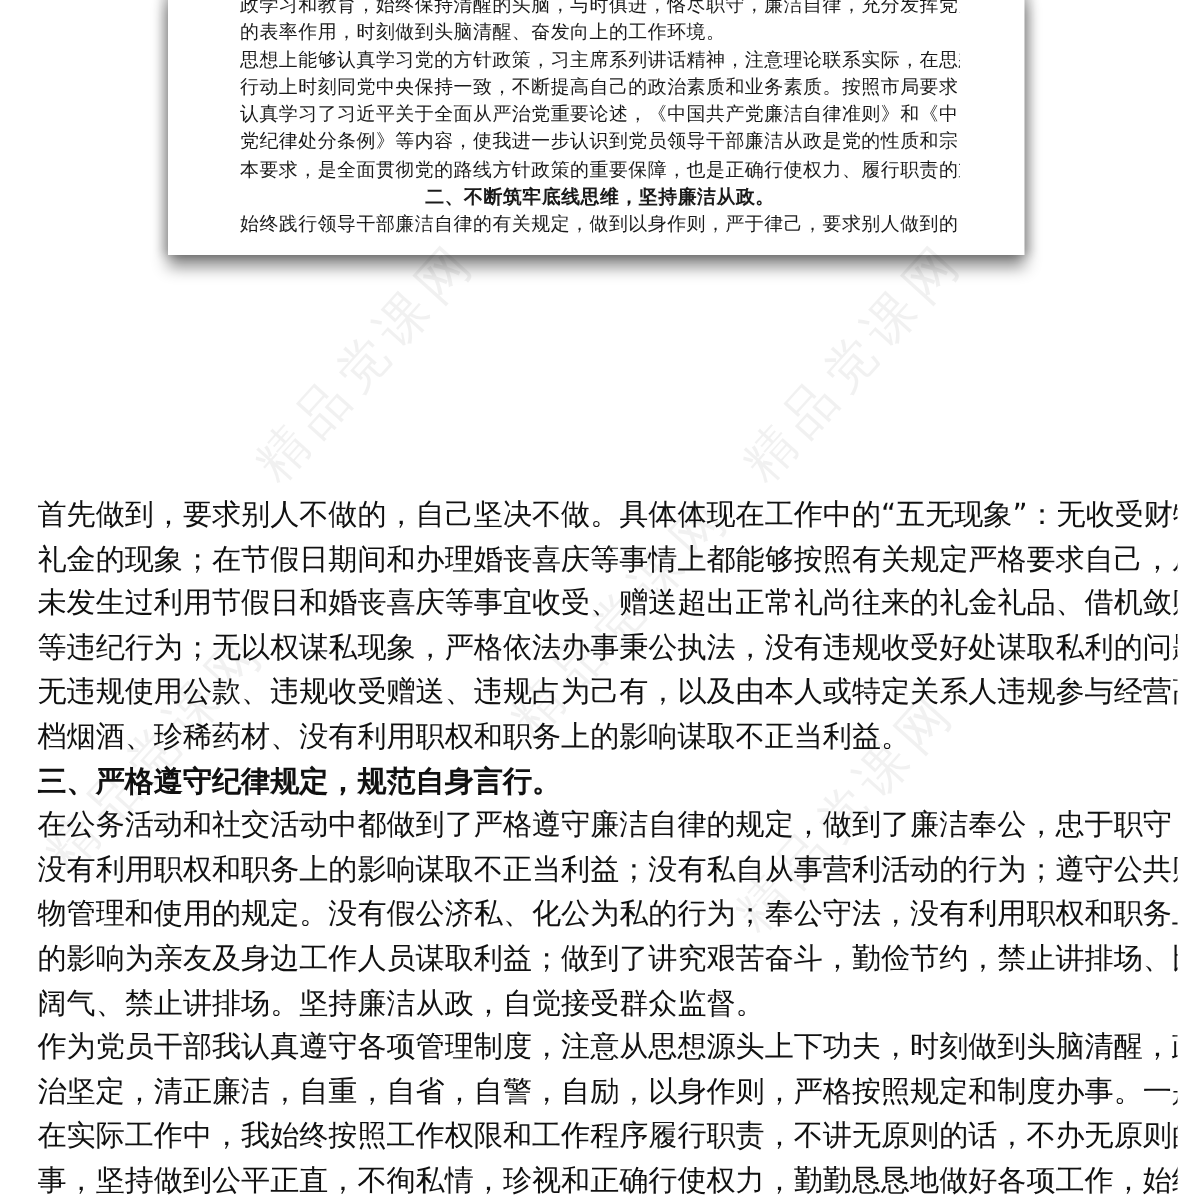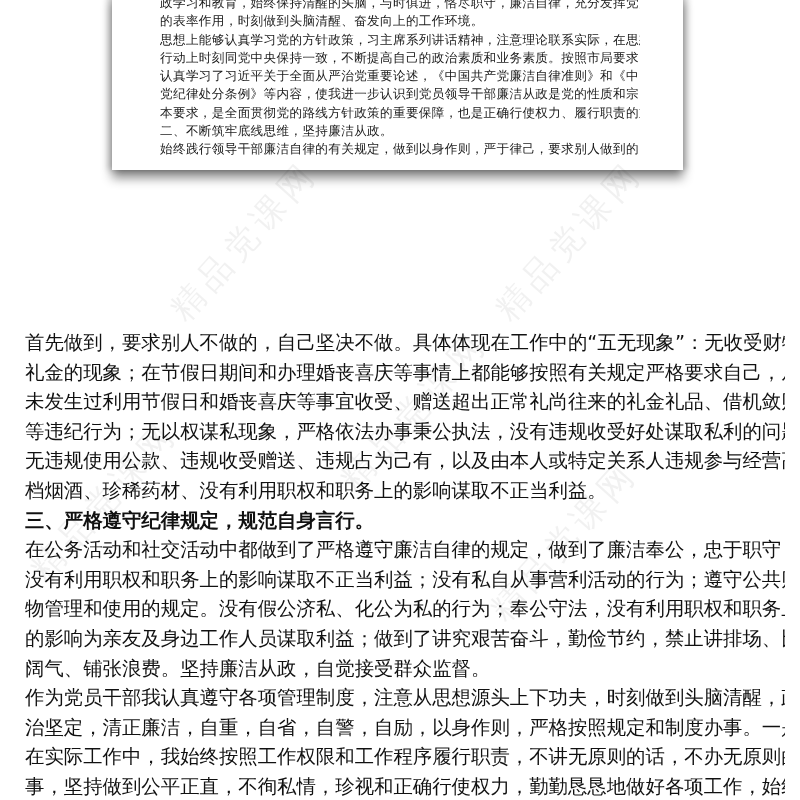--- a/index.html
+++ b/index.html
@@ -36,21 +36,22 @@
       line-height: 18.3px;
       color: #1a1a1a;
       letter-spacing: 0.35px;
     }
     .preview-card .line {
       white-space: nowrap;
       overflow: hidden;
       display: block;
     }
     .preview-card .heading {
-      font-weight: normal;
+      font-weight: bold;
+      text-align: center;
     }
     
     .main-text {
       position: absolute;
       left: 25px;
       top: 328px;
       width: 760px;
       font-size: 19.4px;
       line-height: 29.6px;
       color: #111111;
@@ -100,21 +101,21 @@
   <span class="line">礼金的现象；在节假日期间和办理婚丧喜庆等事情上都能够按照有关规定严格要求自己，从</span>
   <span class="line">未发生过利用节假日和婚丧喜庆等事宜收受、赠送超出正常礼尚往来的礼金礼品、借机敛财</span>
   <span class="line">等违纪行为；无以权谋私现象，严格依法办事秉公执法，没有违规收受好处谋取私利的问题；</span>
   <span class="line">无违规使用公款、违规收受赠送、违规占为己有，以及由本人或特定关系人违规参与经营高</span>
   <span class="line">档烟酒、珍稀药材、没有利用职权和职务上的影响谋取不正当利益。</span>
   <span class="line heading">三、严格遵守纪律规定，规范自身言行。</span>
   <span class="line">在公务活动和社交活动中都做到了严格遵守廉洁自律的规定，做到了廉洁奉公，忠于职守，</span>
   <span class="line">没有利用职权和职务上的影响谋取不正当利益；没有私自从事营利活动的行为；遵守公共财</span>
   <span class="line">物管理和使用的规定。没有假公济私、化公为私的行为；奉公守法，没有利用职权和职务上</span>
   <span class="line">的影响为亲友及身边工作人员谋取利益；做到了讲究艰苦奋斗，勤俭节约，禁止讲排场、比</span>
-  <span class="line">阔气、铺张浪费。坚持廉洁从政，自觉接受群众监督。</span>
+  <span class="line">阔气、禁止讲排场。坚持廉洁从政，自觉接受群众监督。</span>
   <span class="line">作为党员干部我认真遵守各项管理制度，注意从思想源头上下功夫，时刻做到头脑清醒，政</span>
   <span class="line">治坚定，清正廉洁，自重，自省，自警，自励，以身作则，严格按照规定和制度办事。一是</span>
   <span class="line">在实际工作中，我始终按照工作权限和工作程序履行职责，不讲无原则的话，不办无原则的</span>
   <span class="line">事，坚持做到公平正直，不徇私情，珍视和正确行使权力，勤勤恳恳地做好各项工作，始终</span>
 
 </div>
 
 <div class="watermark" style="left:160px; top:300px;">精品党课网</div>
 <div class="watermark" style="left:485px; top:300px;">精品党课网</div>
 <div class="watermark" style="left:330px; top:470px;">精品党课网</div>

